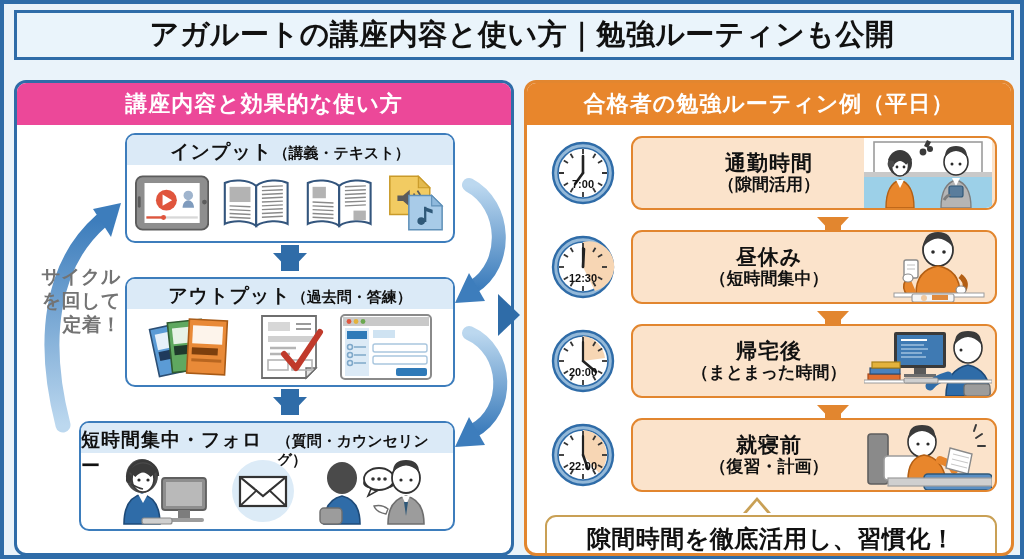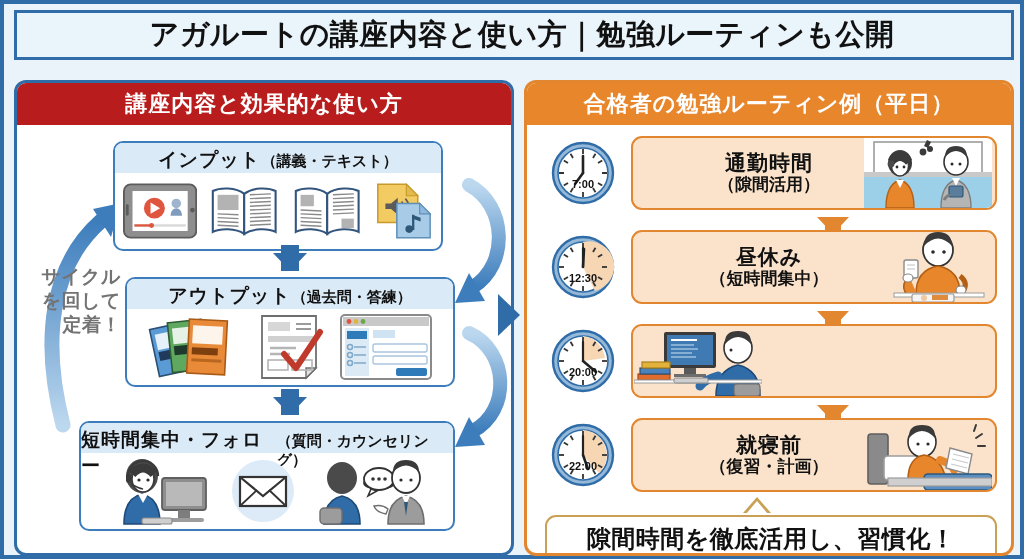--- a/index.html
+++ b/index.html
@@ -63,21 +63,21 @@
   .panel-head {
     height: 42px;
     display: flex;
     align-items: center;
     justify-content: center;
     color: #ffffff;
     font-size: 22px;
     font-weight: 700;
     letter-spacing: 1px;
   }
-  .head-blue   { background: #b91c1c; }
+  .head-blue   { background: #ec4899; }
   .head-orange { background: #e8862c; }
 
   .panel-body { position: relative; height: calc(100% - 42px); }
 
   
   .stage {
     position: absolute;
     background: #ffffff;
     border: 2px solid #3d7dbc;
     border-radius: 10px;
@@ -97,21 +97,21 @@
 
   .stage-art {
     height: calc(100% - 30px);
     display: flex;
     align-items: center;
     justify-content: center;
     gap: 12px;
     padding: 4px 8px;
   }
 
-  .stage-input   { left: 96px; top: 8px;   width: 330px; height: 110px; margin-top: 8px; }
+  .stage-input   { left: 108px; top: 8px;   width: 330px; height: 110px; }
   .stage-output  { left: 108px; top: 152px; width: 330px; height: 110px; }
   .stage-support { left: 62px;  top: 296px; width: 376px; height: 110px; }
 
   
   .v-arrow {
     position: absolute;
     width: 0; height: 0;
     border-left: 17px solid transparent;
     border-right: 17px solid transparent;
     border-top: 18px solid #2f6ca8;
@@ -663,20 +663,24 @@
                   <line x1="13.8" y1="20.5" x2="18" y2="23"></line>
               <line x1="45.5" y1="52.2" x2="43" y2="48"></line>
                   <line x1="20.5" y1="52.2" x2="23" y2="48"></line>
             </g>
             <line x1="33" y1="33" x2="33" y2="14" stroke="#222" stroke-width="2.2" stroke-linecap="round"></line>
             <line x1="33" y1="33" x2="46" y2="44" stroke="#222" stroke-width="2.6" stroke-linecap="round"></line>
             <text x="33" y="48" font-family="Liberation Sans, sans-serif" font-size="11" font-weight="700" fill="#111" text-anchor="middle">20:00</text>
           </svg>
         </div>
         <div class="routine-card">
+          <div class="routine-text">
+            <span class="rt-main">帰宅後</span>
+            <span class="rt-sub">（まとまった時間）</span>
+          </div>
           <div class="routine-art">
             <svg width="128" height="70" viewBox="0 0 128 70">
               <rect x="0" y="0" width="128" height="70" fill="#fbe3cb"></rect>
               <rect x="30" y="6" width="52" height="36" rx="2" fill="#3a3a3a"></rect>
               <rect x="33" y="9" width="46" height="30" fill="#3f7ab3"></rect>
               <rect x="37" y="13" width="26" height="2" fill="#ffffff"></rect>
               <g stroke="#cfe3f5" stroke-width="1.2">
                 <line x1="37" y1="19" x2="60" y2="19"></line>
                     <line x1="37" y1="23" x2="64" y2="23"></line>
                 <line x1="37" y1="27" x2="58" y2="27"></line>

